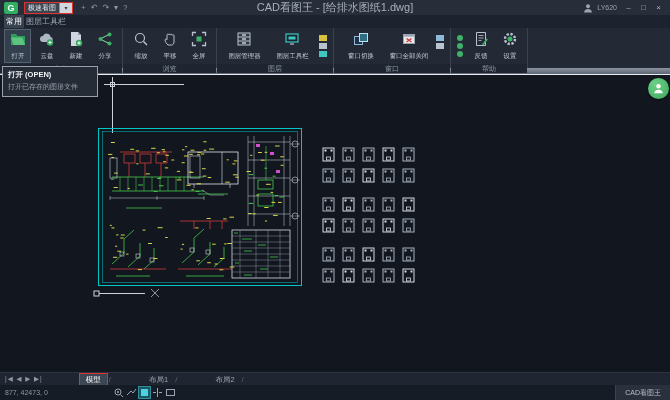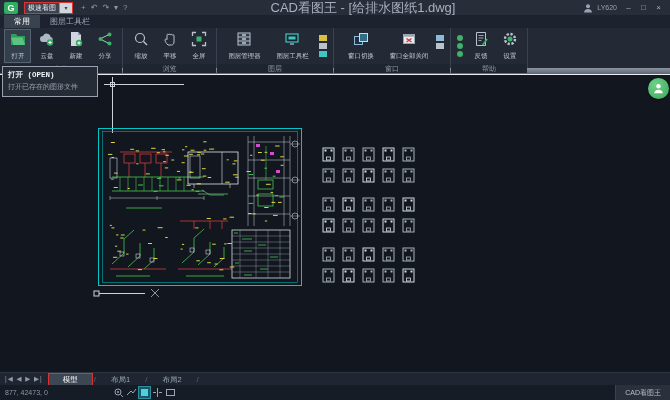--- a/index.html
+++ b/index.html
@@ -14,29 +14,29 @@
         font-size:9px;font-weight:bold;text-align:center;line-height:12px;}
   .modebox{display:flex;align-items:stretch;height:12px;margin-left:6px;
            border:1px solid #e03131;}
   .modebox .mlabel{background:#3c4450;color:#e6ebf2;font-size:7px;line-height:10px;
            padding:0 3px;white-space:nowrap;}
   .modebox .mdrop{background:#d2d7de;color:#3a4350;width:13px;font-size:6px;
            line-height:10px;text-align:center;border-left:1px solid #8a93a0;}
   .qa{display:flex;gap:5px;margin-left:8px;color:#8d98a6;font-size:8px;line-height:12px;}
   .qa span{cursor:default;}
   .apptitle{position:absolute;left:50%;transform:translateX(-50%);color:#a7b0bd;
-            font-size:13px;white-space:nowrap;margin-left:28px;}
+            font-size:11px;white-space:nowrap;}
   .tb-right{margin-left:auto;display:flex;align-items:center;gap:4px;}
   .uname{color:#98a2b0;font-size:7px;}
   .winbtns{display:flex;}
   .winbtns span{width:15px;text-align:center;color:#aab3bf;font-size:8px;line-height:15px;}
   
   .ribtabs{position:absolute;top:15px;left:0;right:0;height:13px;background:#1c232e;
            display:flex;align-items:flex-end;padding-left:4px;z-index:20;}
-  .ribtab{font-size:8px;color:#9aa4b2;padding:2px 10px;height:13px;line-height:10px;}
+  .ribtab{font-size:8px;color:#9aa4b2;padding:2px 2px;height:13px;line-height:10px;}
   .ribtab.active{background:#39424f;color:#fff;}
   
   .ribbon{position:absolute;top:28px;left:0;right:0;height:40px;background:#232a35;
           display:flex;z-index:20;}
   .rgroup{display:flex;flex-direction:column;border-right:1px solid #39424f;}
   .rbtns{flex:1;display:flex;align-items:center;padding:1px 4px;gap:2px;}
   .rlabel{height:9px;text-align:center;font-size:7px;line-height:9px;color:#8d97a5;
           background:#1e2530;}
   .rbtn{display:flex;flex-direction:column;align-items:center;width:27px;
         padding:1px 0;border:1px solid transparent;}
@@ -57,28 +57,28 @@
   .sheet{position:absolute;left:98px;top:52px;}
   .fixgrid{position:absolute;left:322px;top:71px;width:100px;height:140px;}
   .fix{position:absolute;}
   .ucs{position:absolute;left:93px;top:210px;}
   .fab{position:absolute;left:648px;top:2px;width:21px;height:21px;border-radius:50%;
        background:radial-gradient(circle at 35% 30%,#6dd186,#3da75c);display:flex;
        align-items:center;justify-content:center;box-shadow:0 1px 2px rgba(0,0,0,.5);}
   
   .tooltip{position:absolute;left:2px;top:66px;z-index:40;background:#262c36;
            border:1px solid #98a1ad;padding:3px 5px 4px;min-width:96px;}
-  .tooltip .tt1{font-size:7.5px;font-weight:bold;color:#eef2f7;white-space:nowrap;font-family:Liberation Mono, monospace;}
+  .tooltip .tt1{font-size:7.5px;font-weight:bold;color:#eef2f7;white-space:nowrap;}
   .tooltip .tt2{font-size:7px;color:#9aa3b0;margin-top:2px;white-space:nowrap;}
   
   .tabbar{position:absolute;bottom:15px;left:0;right:0;height:13px;background:#1f2631;
           display:flex;align-items:center;padding-left:5px;z-index:20;
           border-top:1px solid #2c3440;}
   .nav{color:#8f99a7;font-size:6.5px;letter-spacing:1px;margin-right:5px;white-space:nowrap;}
-  .ltab{font-size:7.5px;color:#9aa4b2;padding:1px 14px;line-height:9px;}
+  .ltab{font-size:7.5px;color:#9aa4b2;padding:1px 6px;line-height:9px;margin-left:31px;}
   .ltab.active{background:#3d4754;color:#fff;border:1px solid #e03131;}
   .lsep{color:#5a6573;font-size:8px;margin:0 1px;}
   
   .statusbar{position:absolute;bottom:0;left:0;right:0;height:15px;background:#161c26;
              display:flex;align-items:center;padding-left:5px;z-index:20;}
   .coords{font-size:7px;color:#8d97a5;width:108px;}
   .sicons{display:flex;gap:2px;align-items:center;}
   .sicon{width:11px;height:11px;display:flex;align-items:center;justify-content:center;}
   .sicon.active{background:#1d5562;outline:1px solid #2e8fa0;}
   .brand{margin-left:auto;height:15px;background:#2a313d;display:flex;align-items:center;

